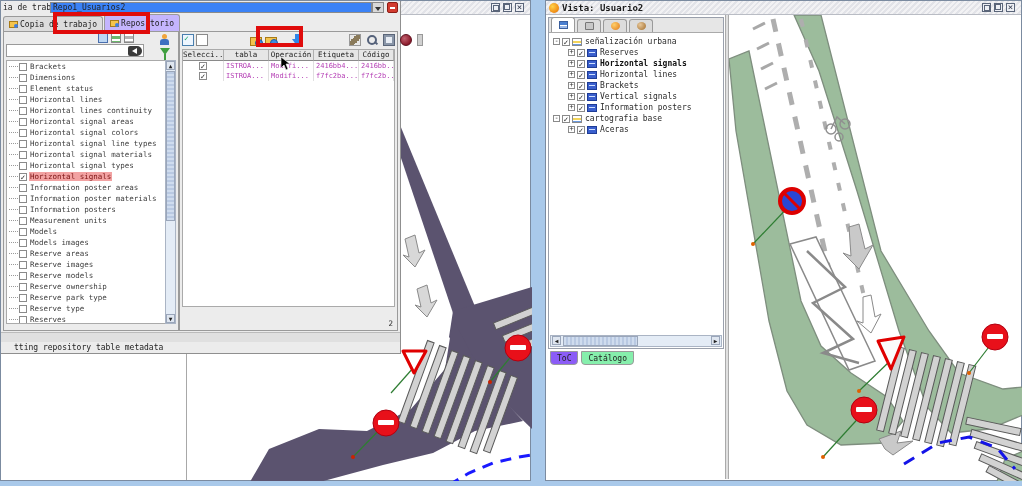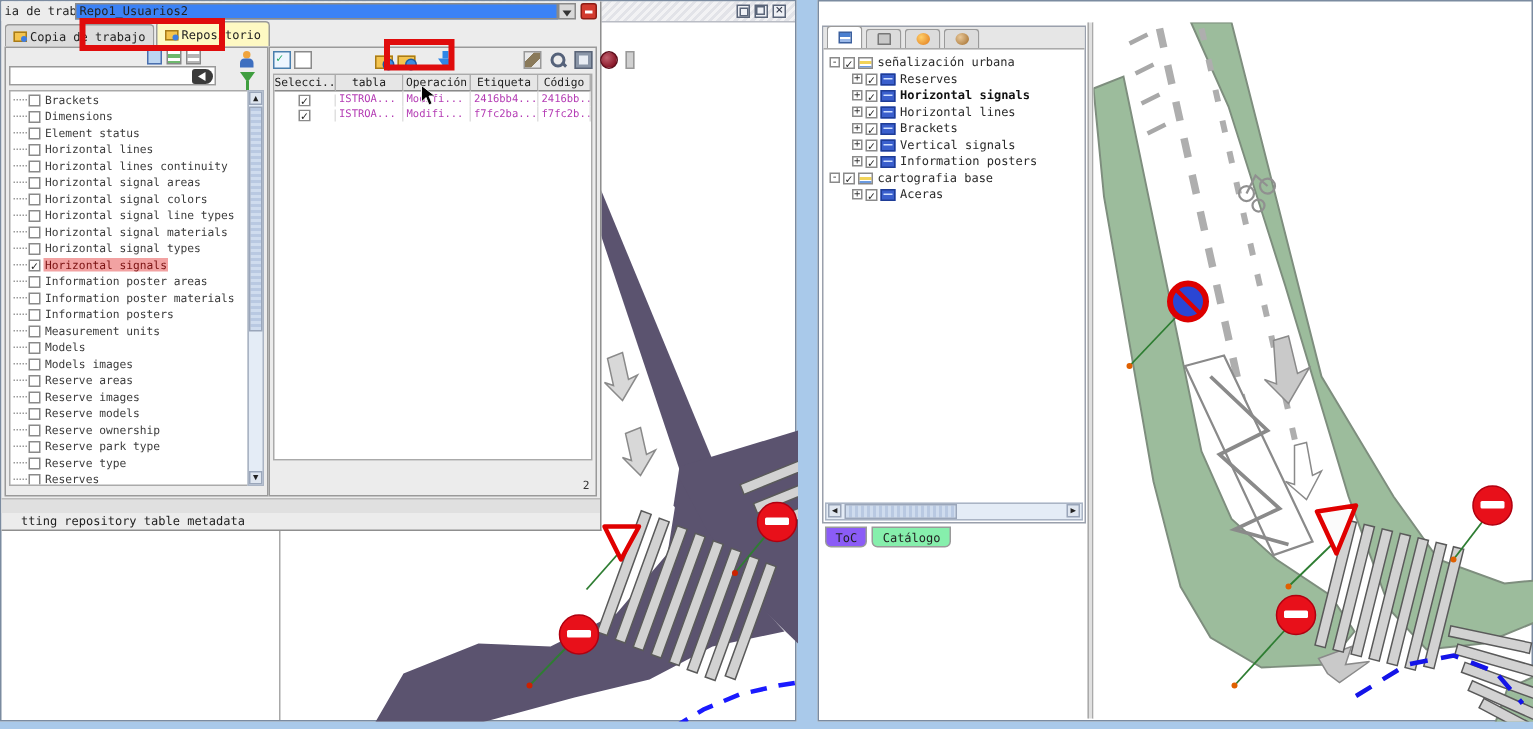--- a/index.html
+++ b/index.html
@@ -39,21 +39,21 @@
   #dlg-combo-arrow::after { content:""; position:absolute; left:2px; top:4px;
     border-left:3px solid transparent; border-right:3px solid transparent; border-top:4px solid #333; }
   #dlg-db-icon { position:absolute; right:2px; top:1px; width:11px; height:11px;
     background:#d23b2f; border:1px solid #8c1d15; border-radius:2px; }
   #dlg-db-icon::after { content:""; position:absolute; left:2px; top:4px; width:5px; height:2px; background:#fff; }
 
   #dlg-tabs { position:absolute; left:2px; top:13px; height:17px; display:flex; align-items:flex-end; }
   .dtab { height:15px; display:flex; align-items:center; gap:2px; padding:0 5px;
     border:1px solid #9a9a9a; border-bottom:none; background:#dcdcdc; font-size:8px; color:#222;
     border-radius:3px 3px 0 0; margin-right:1px; }
-  .dtab.sel { background:#fef9c3; height:17px;justify-content:space-between; }
+  .dtab.sel { background:#c4b5fd; height:17px;justify-content:space-between; }
   .folder-ic { width:9px; height:7px; background:#f4c44e; border:1px solid #a87b18; position:relative; }
   .folder-ic::after { content:""; position:absolute; right:-1px; bottom:-1px; width:4px; height:4px;
     background:#3e7de0; border-radius:50%; }
 
   #dlg-content { position:absolute; left:2px; top:30px; right:2px; height:301px; }
 
   
   #list-panel { position:absolute; left:0; top:0; width:176px; height:300px;
     background:#ececec; border:1px solid #9a9a9a; }
   #list-head-icons { position:absolute; right:44px; top:1px; display:flex; gap:3px; }
@@ -115,21 +115,21 @@
     background:#55627a; transform:rotate(45deg); }
   .t-film { background:#8a96a8; border:1px solid #5a6578; }
   .t-film::after { content:""; position:absolute; left:2px; top:2px; width:6px; height:6px; background:#e8edf4; }
   .t-disc { border-radius:50%; background:radial-gradient(circle at 35% 35%, #c0606e, #8b1a2b 70%); border:1px solid #5e0f1c; }
   .t-half { background:#d0d0d0; border:1px solid #999; width:6px; }
 
   #data-table { position:absolute; left:2px; top:17px; right:2px; height:258px; background:#fff; border:1px solid #aaa; }
   .thead { display:flex; height:11px; }
   .th { background:#e6e6e6; border-right:1px solid #b0b0b0; border-bottom:1px solid #8a8a8a;
     font-size:7.5px; color:#222; text-align:center; line-height:10px; white-space:nowrap; overflow:hidden; }
-  .tr { display:flex; height:10px;align-items:flex-end; }
+  .tr { display:flex; height:10px; }
   .td { border-right:1px solid #e0e0e0; font-size:7px; color:#b43cb4; line-height:10px;
     white-space:nowrap; overflow:hidden; padding-left:2px; }
   .td.cbcell { display:flex; justify-content:center; align-items:center; padding:0; }
   .c0{width:41px;} .c1{width:45px;} .c2{width:45px;} .c3{width:45px;} .c4{flex:1;}
   #row-count { position:absolute; right:4px; bottom:2px; font-size:7.5px; color:#333; }
 
   #dlg-statusband { position:absolute; left:0; top:331px; right:0; height:10px; background:#e0e0e0; border-top:1px solid #bbb; }
   #dlg-status { position:absolute; left:13px; top:342px; font-size:8px; color:#222; white-space:nowrap; }
 
   .annot { position:absolute; border:4px solid #e00c0c; background:transparent; z-index:30; }
@@ -478,20 +478,29 @@
 
   <div class="annot" id="annot-tab"></div>
   <div class="annot" id="annot-arrow"></div>
 
   <svg id="cursor" width="12" height="14" viewBox="0 0 12 14">
     <polygon points="1,0 1,11 4,8 6,13 8,12 6,7 10,7" fill="#000" stroke="#fff" stroke-width="0.6"></polygon>
   </svg>
 </div>
 
 <div class="iwin" id="win-right">
+  <div class="titlebar">
+    <span class="tb-icon"></span>
+    <span class="tb-title">Vista: Usuario2</span>
+    <div class="tb-controls">
+      <span class="wbtn restore"></span>
+      <span class="wbtn restore2"></span>
+      <span class="wbtn close"></span>
+    </div>
+  </div>
 
   <div id="toc-panel">
     <div id="toc-tabs">
       <div class="toctab sel">
           <span class="tt-ic tt-grid"></span>
         </div>
       <div class="toctab">
           <span class="tt-ic tt-print"></span>
         </div>
       <div class="toctab">

